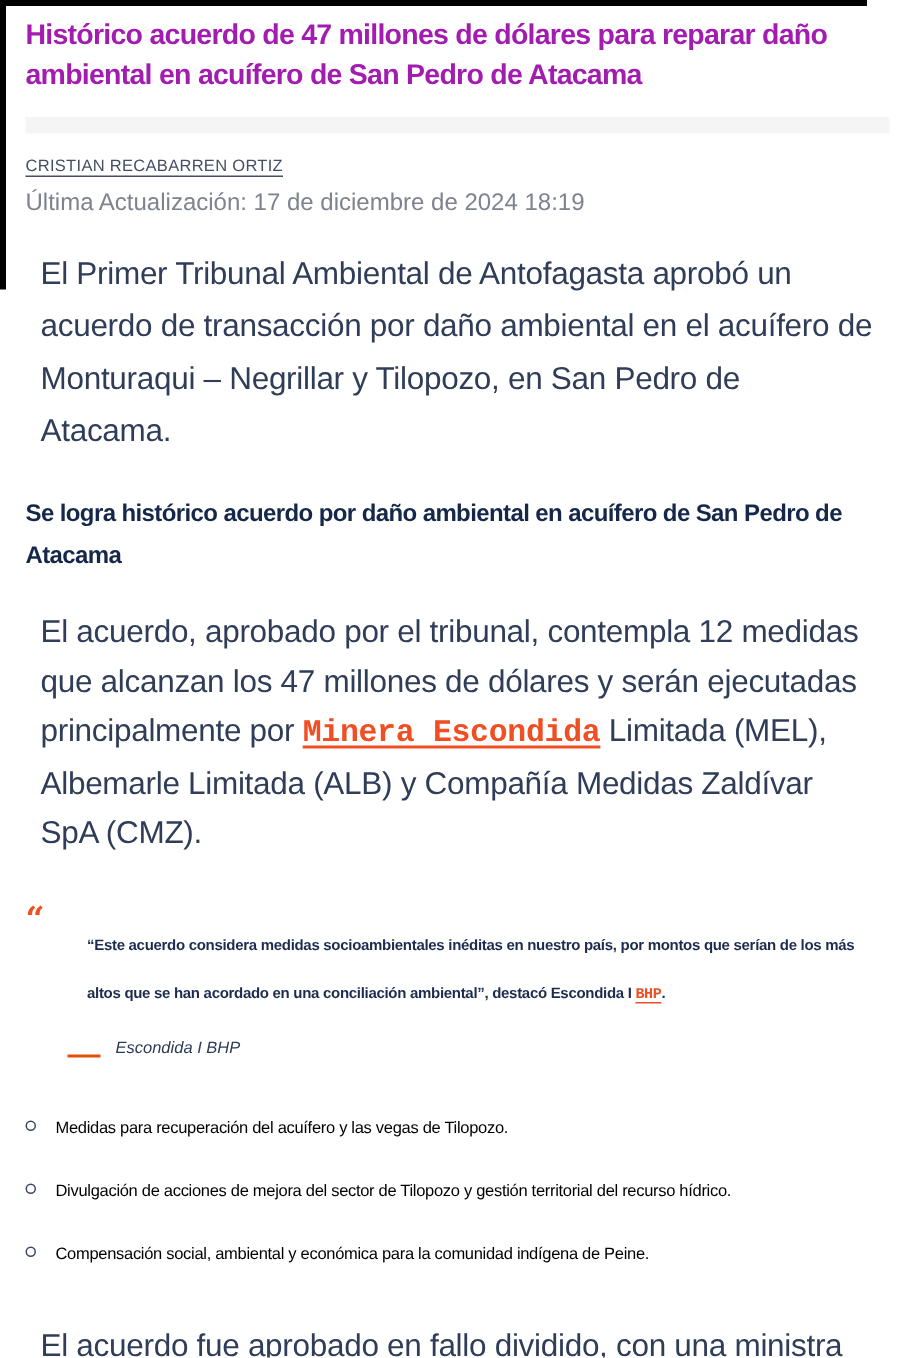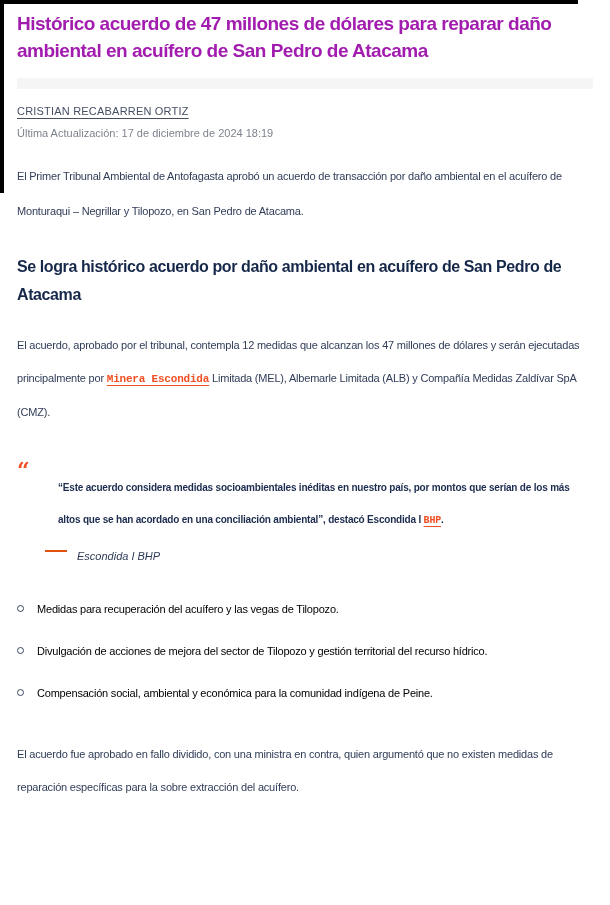--- a/index.html
+++ b/index.html
@@ -37,27 +37,27 @@
     font-size: 11px;
     font-weight: normal;
     letter-spacing: 0.2px;
     color: #454f63;
     text-decoration: underline;
     text-underline-offset: 3px;
     cursor: pointer;
   }
   .updated {
     margin-top: 8px;
-    font-size: 11px;
+    font-size: 16px;
     color: #7e838d;
   }
   p.body-text {
-    margin: 0;
+    margin: 10px;
     margin-top: 20px;
-    font-size: 11px;
+    font-size: 21px;
     line-height: 35px;
     letter-spacing: -0.2px;
     color: #303d58;
   }
   h2.subheading {
     margin: 0;
     margin-top: 24px;
     font-size: 16px;
     line-height: 28px;
     font-weight: bold;
@@ -92,21 +92,21 @@
     margin: 13px;
     font-size: 10px;
     line-height: 32px;
     font-weight: bold;
     letter-spacing: -0.2px;
     color: #1d2c4e;
   }
   .attribution {
     margin-top: 8px;
     display: flex;
-    align-items: flex-start;
+    align-items: flex-end;
     gap: 10px;
   }
   .attribution-dash {
     display: inline-block;
     width: 22px;
     height: 2px;
     background: #e0500f;
   }
   .attribution-text {
     font-size: 11px;

